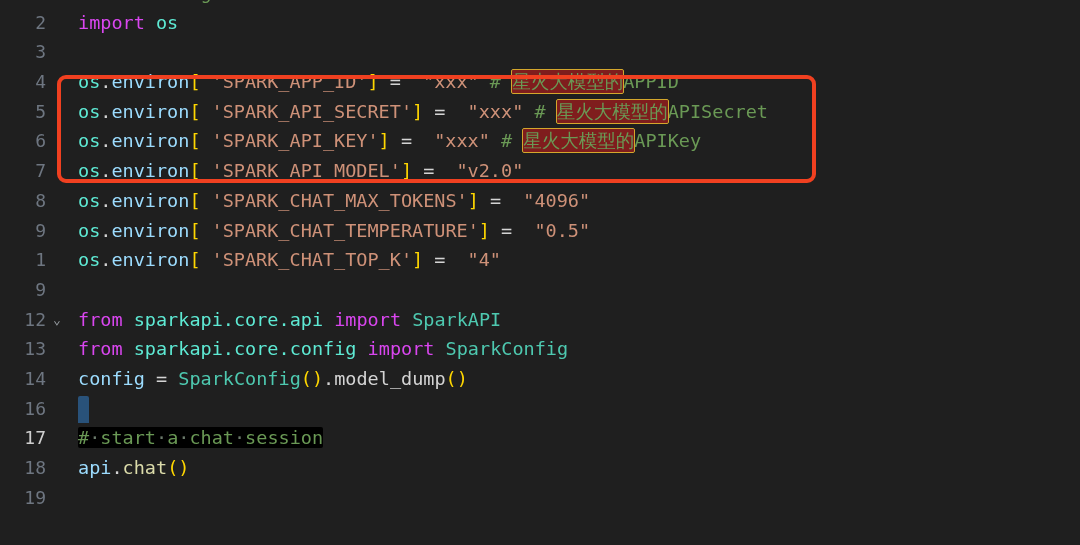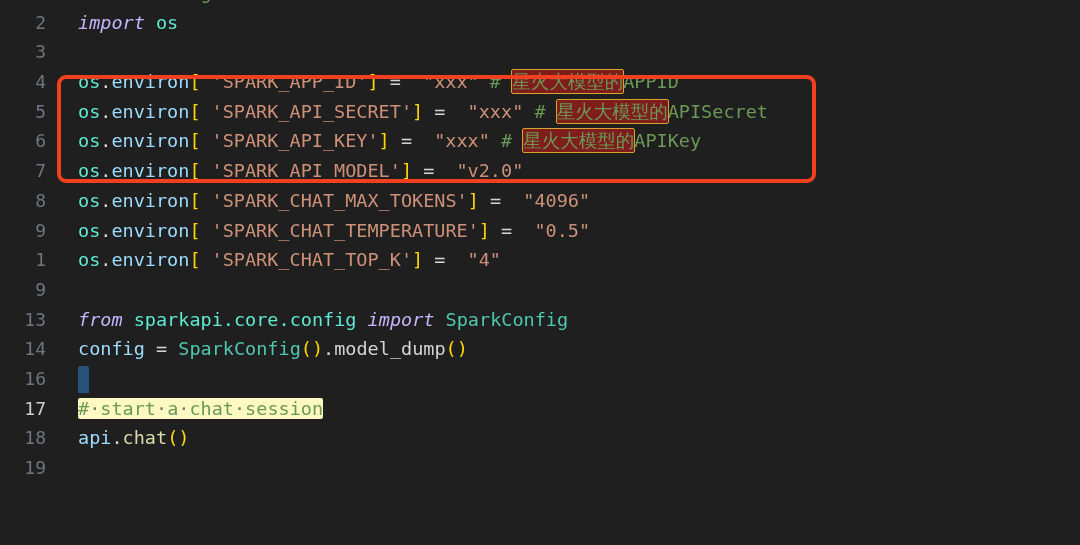--- a/index.html
+++ b/index.html
@@ -62,42 +62,42 @@
   }
 
   .content {
     padding-left: 10px;
     position: relative;
     flex: 1;
   }
 
   
   .t-comment   { color: #6a9955; }
-  .t-keyword   { color: #c4b5fd; font-style: italic; }
+  .t-keyword   { color: #d946ef; }
   .t-module    { color: #5eead4; }
   .t-ident     { color: #9cdcfe; }
   .t-plain     { color: #d4d4d4; }
   .t-bracket   { color: #ffd700; }
   .t-string    { color: #ce9178; margin-left: 11px; }
   .t-func      { color: #dcdcaa; }
   .t-class     { color: #4ec9b0; }
   .t-op        { color: #d4d4d4; }
 
   
   .hl-find {
     background: #7f1d1d;
     outline: 1px solid #d4a72c;
     outline-offset: 0px;
     border-radius: 1px;
     padding: 1px 0;
   }
 
   
   .sel {
-    background: #fef9c3;
+    background: #000000;
     border-radius: 2px;
   }
   .sel-stub {
     display: inline-block;
     background: #29527a;
     width: 11px;
     height: 27px;
     vertical-align: middle;
     border-radius: 2px 2px 0 0;
   }
@@ -179,20 +179,25 @@
       <span class="fold"></span>
       <span class="content"><span class="t-module">os</span><span class="t-plain">.</span><span class="t-ident">environ</span><span class="t-bracket">[</span><span class="t-string">'SPARK_CHAT_TOP_K'</span><span class="t-bracket">]</span><span class="t-op"> = </span><span class="t-string">"4"</span></span>
     </div>
 
     <div class="line">
       <span class="gutter">9</span>
       <span class="fold"></span>
       <span class="content"><span class="t-plain"></span></span>
     </div>
 
+    <div class="line">
+      <span class="gutter">12</span>
+      <span class="fold">⌄</span>
+      <span class="content"><span class="t-keyword">from</span><span class="t-module"> sparkapi.core.api </span><span class="t-keyword">import</span><span class="t-class"> SparkAPI</span></span>
+    </div>
 
     <div class="line">
       <span class="gutter">13</span>
       <span class="fold"></span>
       <span class="content"><span class="t-keyword">from</span><span class="t-module"> sparkapi.core.config </span><span class="t-keyword">import</span><span class="t-class"> SparkConfig</span></span>
     </div>
 
     <div class="line">
       <span class="gutter">14</span>
       <span class="fold"></span>

